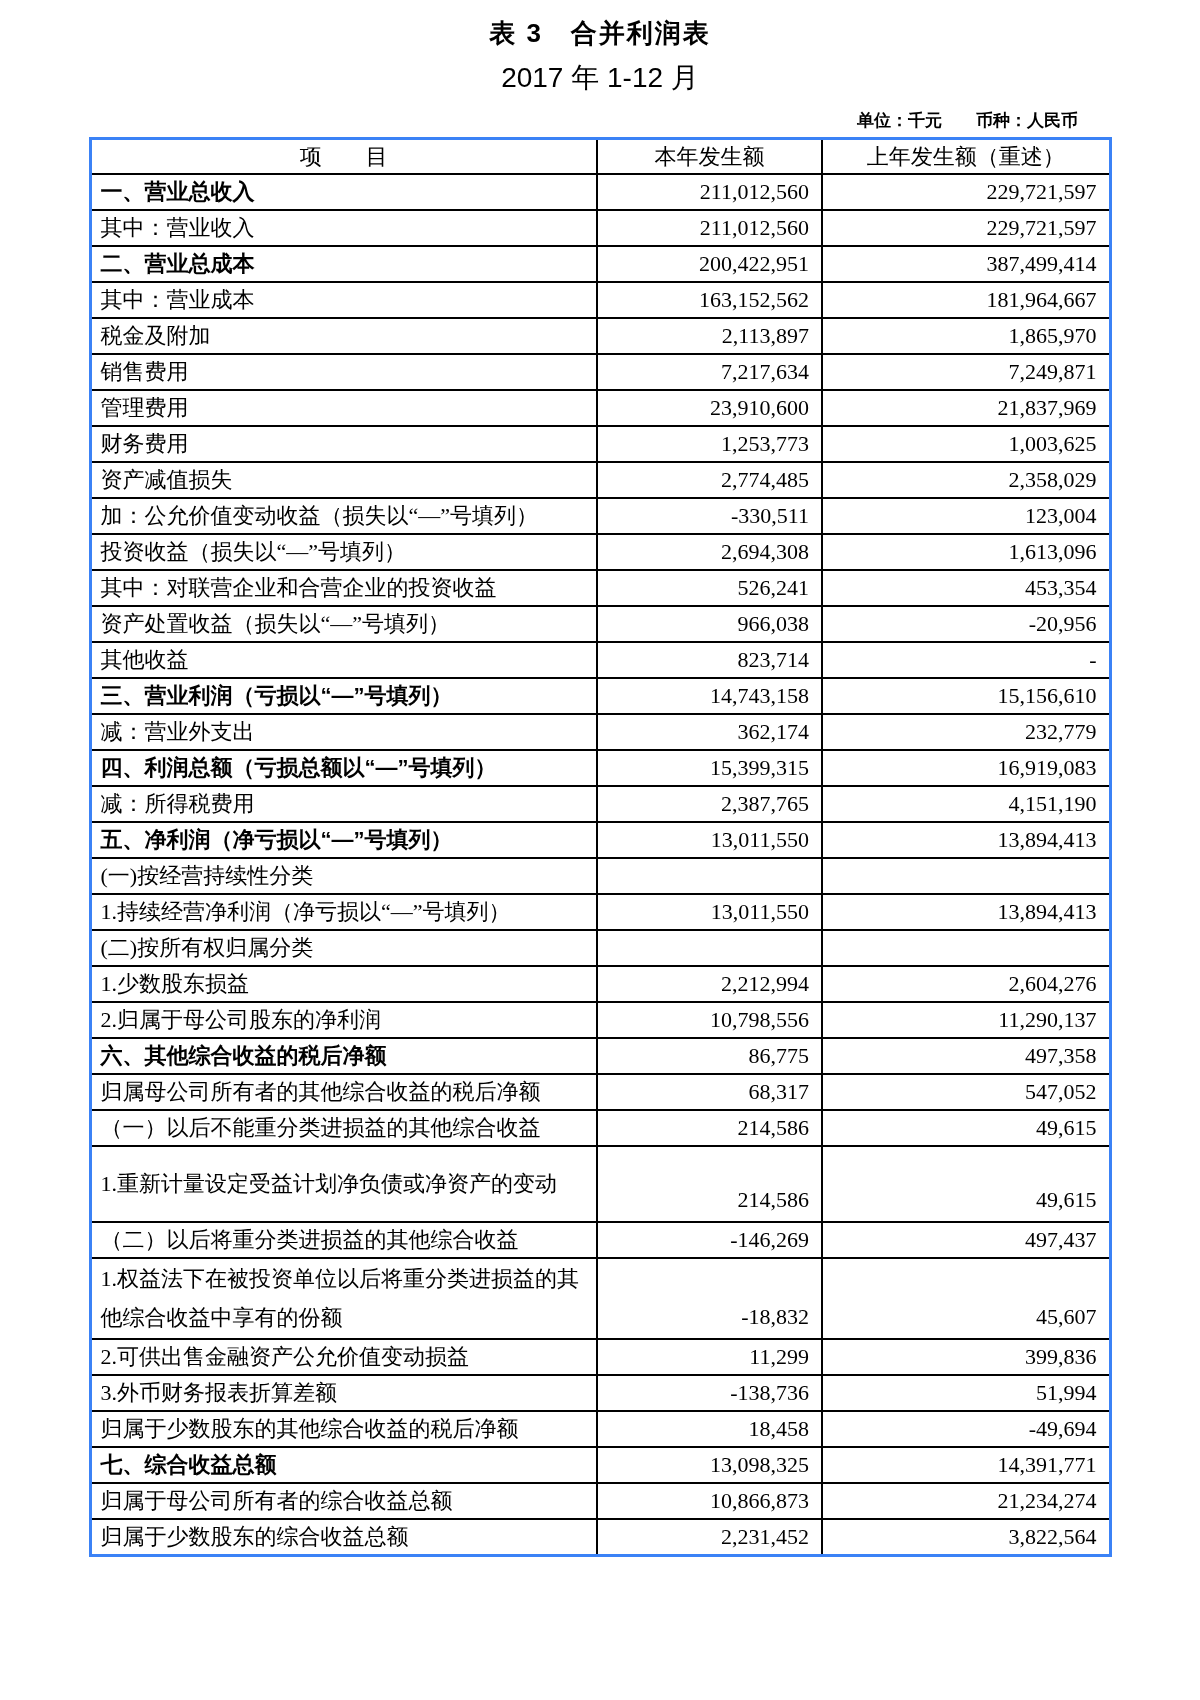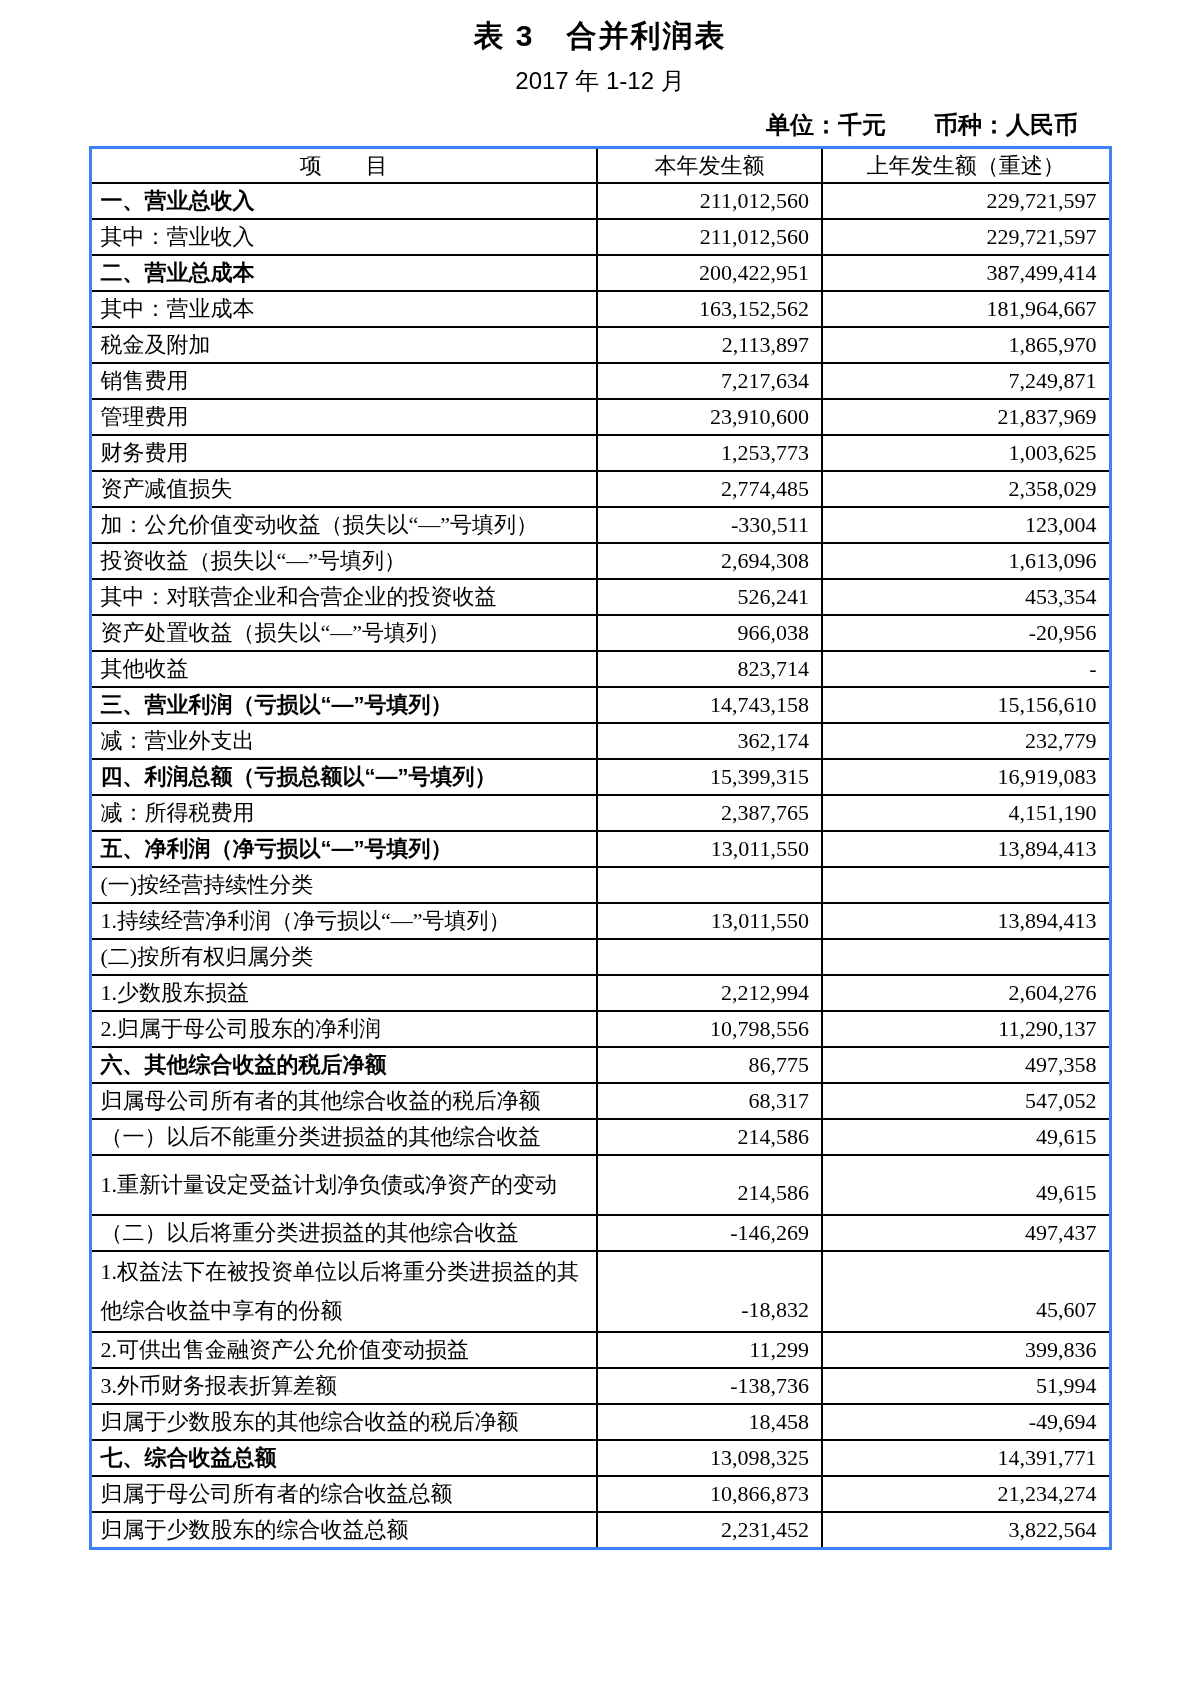--- a/index.html
+++ b/index.html
@@ -16,39 +16,39 @@
   }
   .page {
     width: 1200px;
     height: 1700px;
     position: relative;
   }
   .doc-title {
     text-align: center;
     font-family: "Liberation Sans", sans-serif;
     font-weight: bold;
-    font-size: 30px;
+    font-size: 26px;
     padding-top: 16px;
     letter-spacing: 2px;
   }
   .doc-subtitle {
     text-align: center;
     font-family: "Liberation Sans", sans-serif;
-    font-size: 24px;
+    font-size: 28px;
     margin-top: 8px;
   }
   .unit-note {
     width: 1020px;
     margin: 12px auto 5px auto;
     box-sizing: border-box;
     text-align: right;
     padding-right: 32px;
     font-family: "Liberation Sans", sans-serif;
     font-weight: bold;
-    font-size: 24px;
+    font-size: 17px;
   }
   table.statement {
     width: 1020px;
     margin: 0 auto;
     border-collapse: collapse;
     table-layout: fixed;
     border: 3px solid #3b82f6;
   }
   col.c-label { width: 507px; }
   col.c-cur   { width: 225px; }
@@ -59,21 +59,21 @@
     overflow: hidden;
   }
   thead th {
     font-weight: normal;
     font-family: "Liberation Serif", serif;
     text-align: center;
     height: 31px;
     padding: 1px 6px;
   }
   tbody tr { height: 36px; }
-  tbody tr.tall { height: 60px; }
+  tbody tr.tall { height: 76px; }
   td.label {
     text-align: left;
     padding: 1px 8px 1px 9px;
     font-family: "Liberation Serif", serif;
     line-height: 1.45;
   }
   td.num {
     text-align: right;
     padding: 1px 12px 1px 4px;
     font-family: "Liberation Serif", serif;

